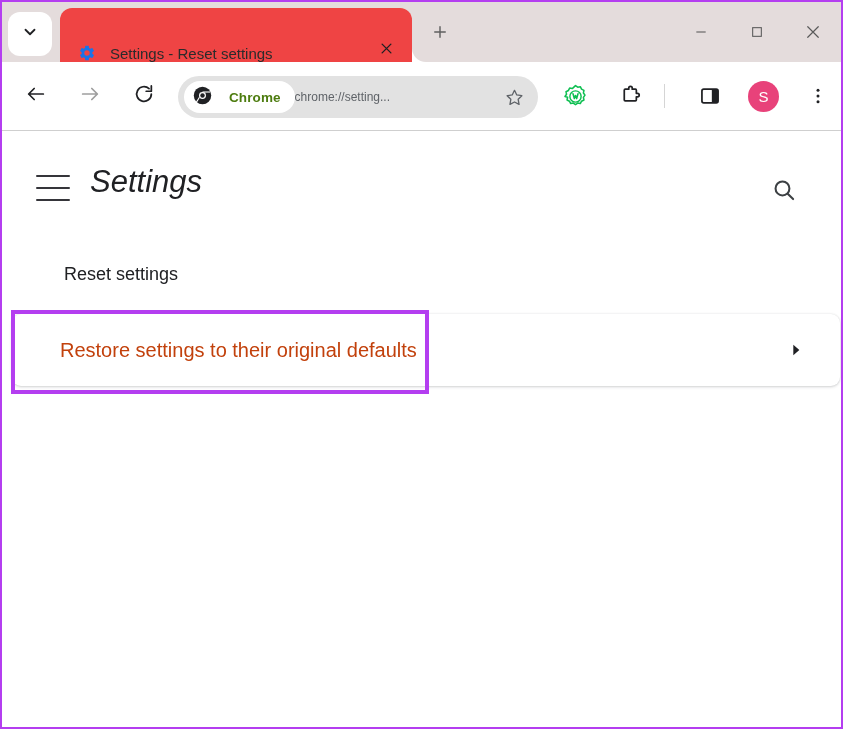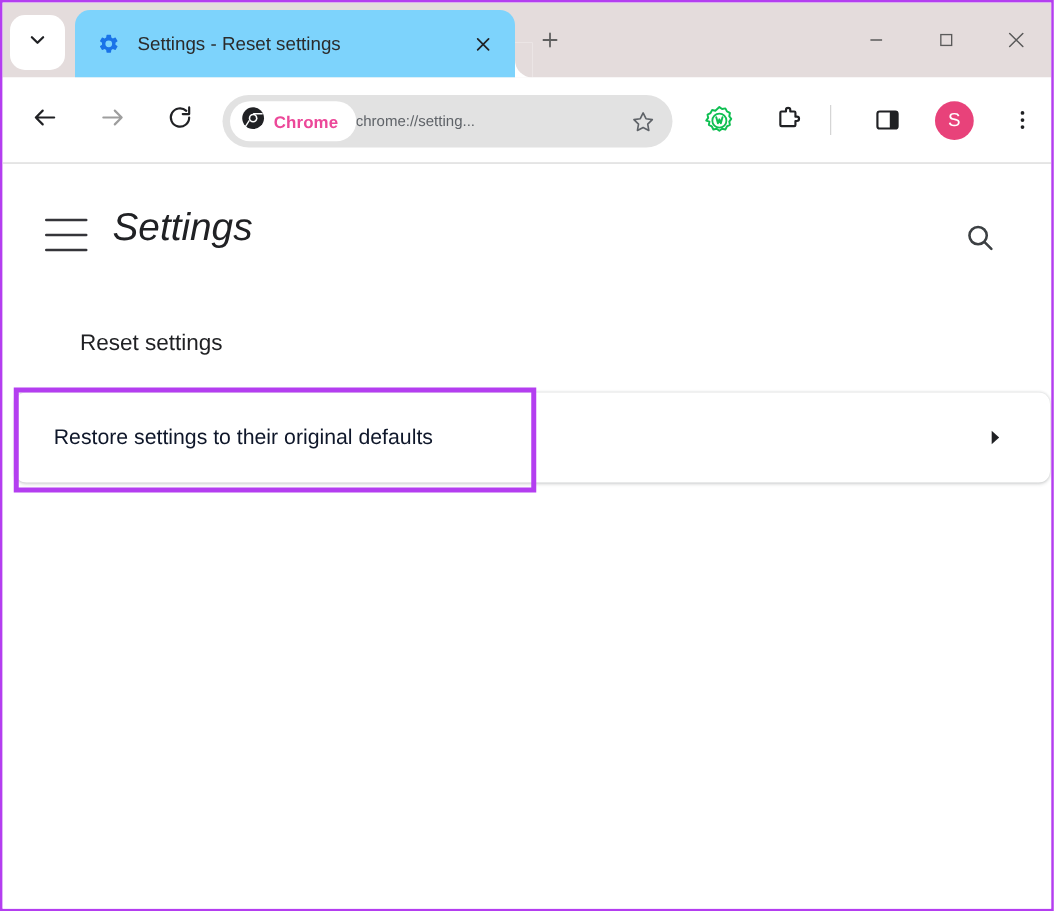--- a/index.html
+++ b/index.html
@@ -41,24 +41,24 @@
     background: #ffffff;
     display: flex;
     align-items: center;
     justify-content: center;
   }
   .tab {
     position: absolute;
     left: 58px; top: 6px;
     width: 352px;
     height: 54px;
-    background: #7dd3fc;
+    background: #ef4444;
     border-radius: 12px 12px 0 0;
     display: flex;
-    align-items: center;
+    align-items: flex-end;
   }
   .tab-favicon {
     margin-left: 18px;
     width: 18px; height: 18px;
     display: flex; align-items: center; justify-content: center;
   }
   .tab-title {
     margin-left: 14px;
     font-size: 15px;
     color: #2b2b2b;
@@ -142,23 +142,23 @@
   .chrome-chip {
     margin-left: 6px;
     height: 32px;
     background: #ffffff;
     border-radius: 16px;
     display: flex;
     align-items: center;
     padding: 0 14px 0 9px;
   }
   .chrome-chip-label {
-    margin-left: 7px;
+    margin-left: 17px;
     font-size: 13.5px;
-    color: #ec4899;
+    color: #4d7c0f;
     font-weight: 600;
     letter-spacing: .1px;
   }
   .omnibox-url {
     font-size: 12px;
     color: #5f6368;
     white-space: nowrap;
     overflow: hidden;
     flex: 1;
   }
@@ -250,23 +250,23 @@
     left: 10px; top: 183px;
     width: 828px;
     height: 72px;
     background: #ffffff;
     border-radius: 9px;
     box-shadow: 0 1px 3px rgba(60,64,67,.22), 0 0 2px rgba(60,64,67,.10);
     display: flex;
     align-items: center;
   }
   .card-label {
-    margin-left: 31px;
-    font-size: 17px;
-    color: #0f172a;
+    margin-left: 48px;
+    font-size: 20px;
+    color: #c2410c;
   }
   .card-arrow {
     margin-left: auto;
     margin-right: 34px;
     display: flex; align-items: center; justify-content: center;
     width: 20px; height: 20px;
   }
 
   .annotation-box {
     position: absolute;

